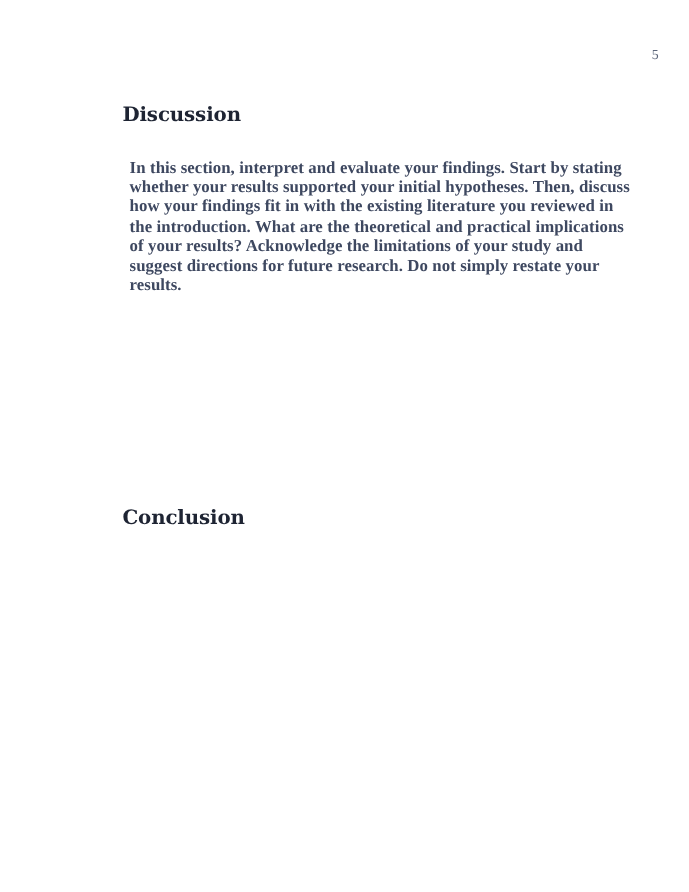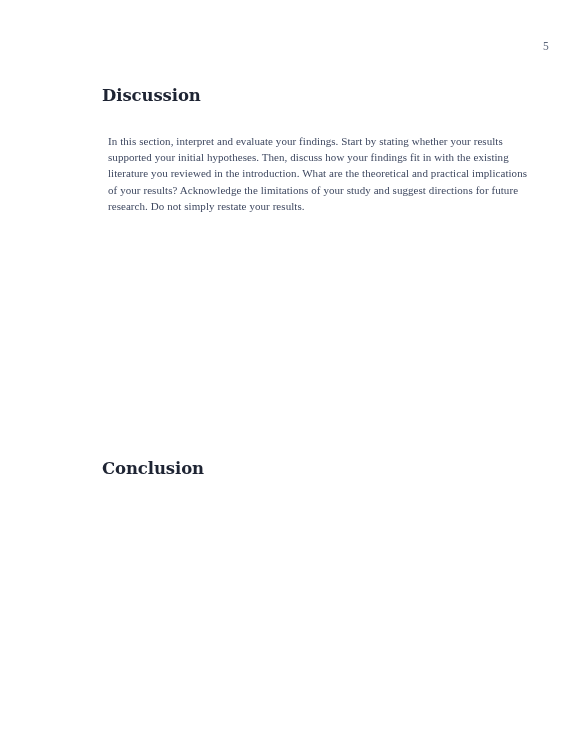--- a/index.html
+++ b/index.html
@@ -42,46 +42,47 @@
   }
 
   .section {
     position: absolute;
     left: 0;
     width: 430px;
     margin-left: 37px;
   }
 
   .section-discussion { top: 86px; }
-  .section-conclusion { top: 459px; }
+  .section-conclusion { top: 422px; }
 
   h2.section-heading {
     margin: 0;
     padding: 0;
     font-family: "DejaVu Serif", "Liberation Serif", serif;
     font-size: 16.5px;
     font-weight: bold;
     line-height: 1.2;
     color: #1e2433;
     letter-spacing: -0.1px;
   }
 
   p.section-body {
     margin: 0;
     padding: 0;
     margin-top: 27px;
     margin-left: 6px;
     width: 421px;
     font-family: "Liberation Serif", "DejaVu Serif", serif;
-    font-size: 11px;
+    font-size: 14px;
     line-height: 16.35px;
     color: #3e4860;
     text-align: left;
     letter-spacing: 0.05px;
     word-spacing: 0.1px;
+    font-weight: bold;
   }
 
   .section-conclusion p.section-body {
     margin-top: 32px;
   }
 </style>
 </head>
 <body>
 
 <div class="page">

